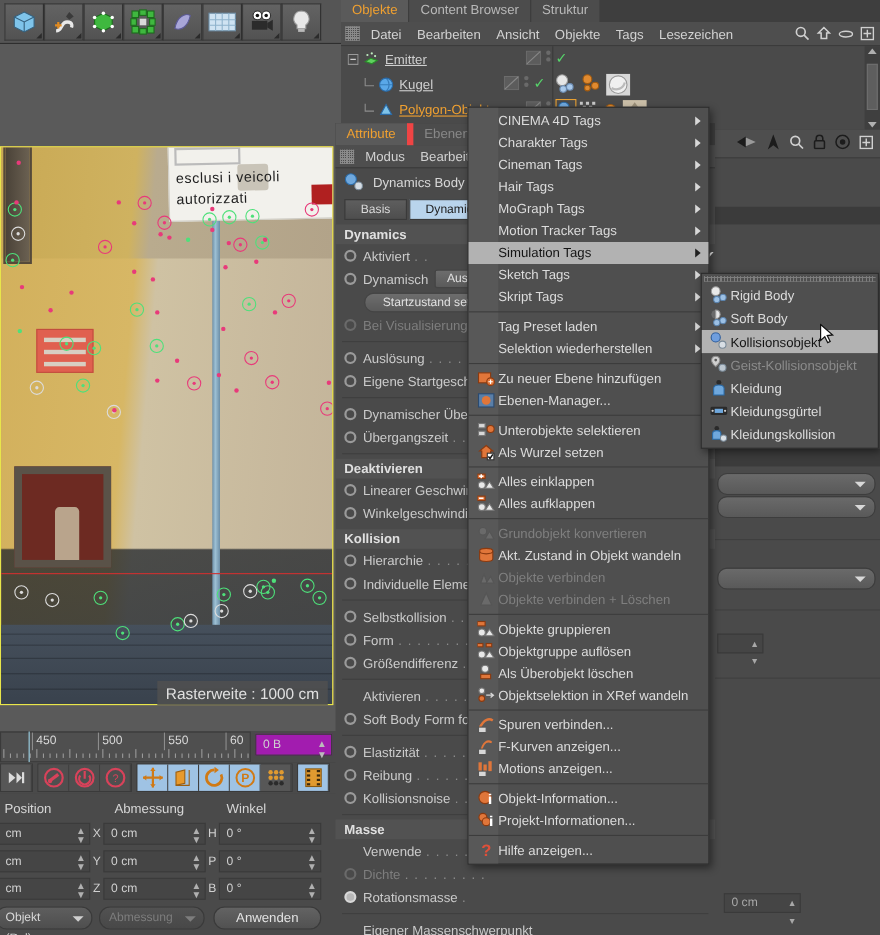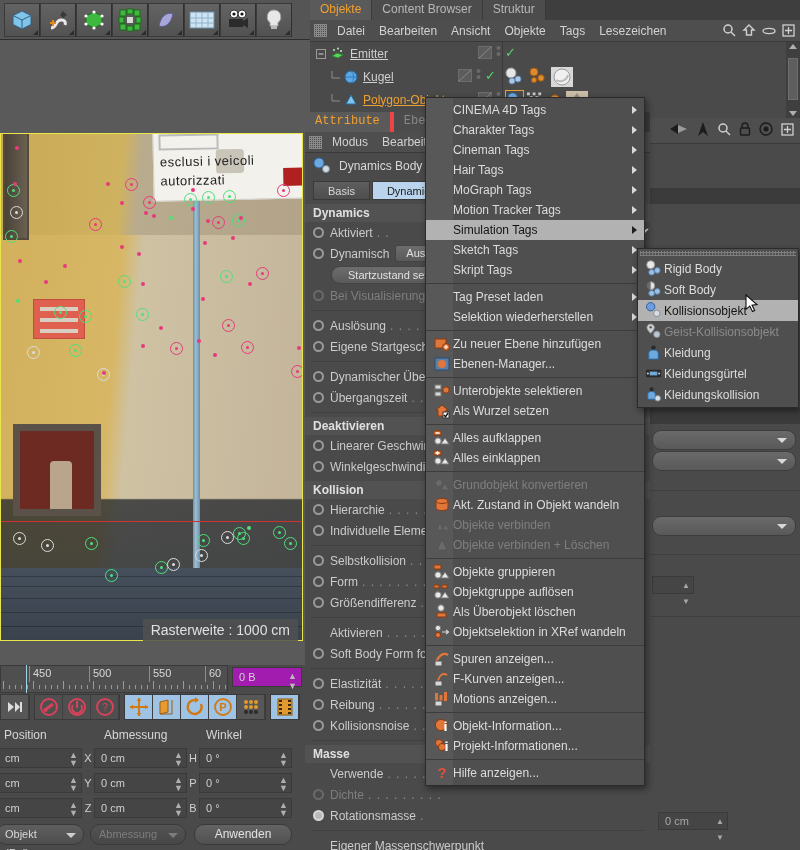--- a/index.html
+++ b/index.html
@@ -147,21 +147,21 @@
   .om-markzone{position:absolute;left:168px;top:3px;display:flex;align-items:center;gap:4px;}
   .om-sep{position:absolute;left:192px;top:0;width:1px;height:76px;background:#3b3b3b;}
   .om-scroll{position:absolute;right:0;top:0;width:14px;height:76px;background:#3f3f3f;}
   .om-scroll .thumb{position:absolute;left:2px;top:16px;width:10px;height:42px;background:#5e5e5e;border:1px solid #6e6e6e;}
   .om-scroll .ar{position:absolute;left:3px;width:0;height:0;border-left:4px solid transparent;border-right:4px solid transparent;}
 
   
   .am{position:absolute;left:305px;top:112px;width:345px;height:738px;background:#4a4a4a;}
   .am-tabs{display:flex;height:20px;background:#3e3e3e;}
   .am-tab{height:20px;line-height:19px;padding:0 10px;font-size:12px;color:#888;
-    background:#4c4c4c;border-right:4px solid #ef4444;font-family:Liberation Mono, monospace;}
+    background:#4c4c4c;border-right:6px solid #ef4444;}
   .am-tab.sel{color:#f0a030;background:#5a5a5a;}
   .am-menu{display:flex;align-items:center;height:21px;background:#4e4e4e;padding-left:4px;border-bottom:1px solid #3a3a3a;}
   .am-menu .mi{font-size:12px;color:#d2d2d2;padding:0 7px;}
   .am-title{display:flex;align-items:center;height:26px;padding-left:8px;gap:6px;}
   .am-title span{font-size:12px;color:#d8d8d8;}
   .am-subtabs{display:flex;height:19px;margin:2px 0 0 8px;gap:2px;}
   .am-st{height:19px;line-height:18px;padding:0 14px;font-size:11px;color:#d8d8d8;
     background:linear-gradient(#5e5e5e,#4e4e4e);border:1px solid #3a3a3a;}
   .am-st.sel{background:#b9d4ec;color:#202020;}
   .grpband{height:18px;line-height:18px;background:#525252;font-size:12px;font-weight:bold;
@@ -1140,37 +1140,37 @@
               <path d="M10 12l1.5 1.8L14 10" fill="none" stroke="#111" stroke-width="1.4"></path>
             </svg>
           </span>
           <span class="cm-lbl">Als Wurzel setzen</span>
         </div>
         <div class="cm-sep"></div>
         <div class="cm-item">
           <span class="cm-ico">
             <svg width="16" height="16" viewBox="0 0 16 16">
               <rect x="0" y="1" width="7" height="4" fill="#e0763a" stroke="#8a3a10"></rect>
+              <path d="M1.5 3h4M3.5 1.2v3.6" stroke="#fff" stroke-width="1.4"></path>
+              <circle cx="4" cy="11" r="3.2" fill="#e8e8e8" stroke="#777"></circle>
+              <path d="M11 8l4 6H7z" fill="#e8e8e8" stroke="#777"></path>
+            </svg>
+          </span>
+          <span class="cm-lbl">Alles einklappen</span>
+        </div>
+        <div class="cm-item">
+          <span class="cm-ico">
+            <svg width="16" height="16" viewBox="0 0 16 16">
+              <rect x="0" y="1" width="7" height="4" fill="#e0763a" stroke="#8a3a10"></rect>
               <path d="M1.5 3h4" stroke="#fff" stroke-width="1.4"></path>
               <circle cx="4" cy="11" r="3.2" fill="#e8e8e8" stroke="#777"></circle>
               <path d="M11 8l4 6H7z" fill="#e8e8e8" stroke="#777"></path>
             </svg>
           </span>
           <span class="cm-lbl">Alles aufklappen</span>
-        </div>
-        <div class="cm-item">
-          <span class="cm-ico">
-            <svg width="16" height="16" viewBox="0 0 16 16">
-              <rect x="0" y="1" width="7" height="4" fill="#e0763a" stroke="#8a3a10"></rect>
-              <path d="M1.5 3h4M3.5 1.2v3.6" stroke="#fff" stroke-width="1.4"></path>
-              <circle cx="4" cy="11" r="3.2" fill="#e8e8e8" stroke="#777"></circle>
-              <path d="M11 8l4 6H7z" fill="#e8e8e8" stroke="#777"></path>
-            </svg>
-          </span>
-          <span class="cm-lbl">Alles einklappen</span>
         </div>
         <div class="cm-sep"></div>
         <div class="cm-item dim">
           <span class="cm-ico">
             <svg width="16" height="16" viewBox="0 0 16 16">
               <circle cx="5" cy="6" r="3.4" fill="#6a6a6a" stroke="#555"></circle>
               <path d="M11 6l4 7H7z" fill="#6a6a6a" stroke="#555"></path>
             </svg>
           </span>
           <span class="cm-lbl">Grundobjekt konvertieren</span>
@@ -1243,21 +1243,21 @@
           <span class="cm-lbl">Objektselektion in XRef wandeln</span>
         </div>
         <div class="cm-sep"></div>
         <div class="cm-item">
           <span class="cm-ico">
             <svg width="16" height="16" viewBox="0 0 16 16">
               <path d="M2 11c4-9 9-9 12-7" fill="none" stroke="#e0763a" stroke-width="2.2"></path>
               <rect x="1" y="10" width="7" height="5" fill="#d8d8d8" stroke="#555"></rect>
             </svg>
           </span>
-          <span class="cm-lbl">Spuren anzeigen...</span>
+          <span class="cm-lbl">Spuren verbinden...</span>
         </div>
         <div class="cm-item">
           <span class="cm-ico">
             <svg width="16" height="16" viewBox="0 0 16 16">
               <path d="M3 14c2-12 7-12 10-10" fill="none" stroke="#e0763a" stroke-width="1.8"></path>
               <rect x="1" y="10" width="7" height="5" fill="#d8d8d8" stroke="#555"></rect>
             </svg>
           </span>
           <span class="cm-lbl">F-Kurven anzeigen...</span>
         </div>

